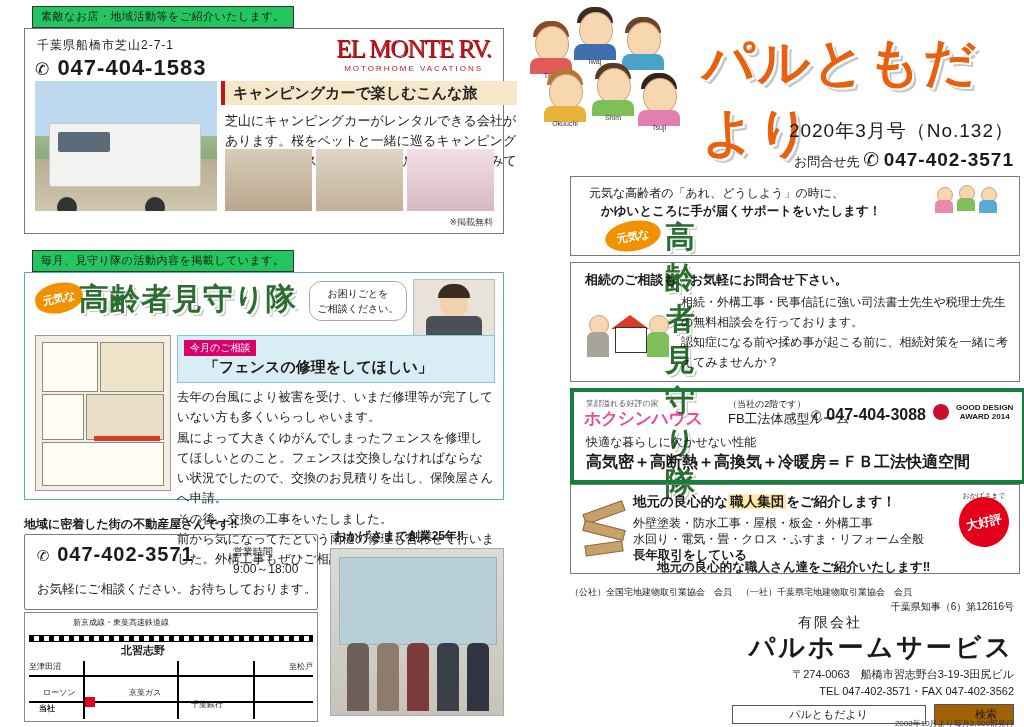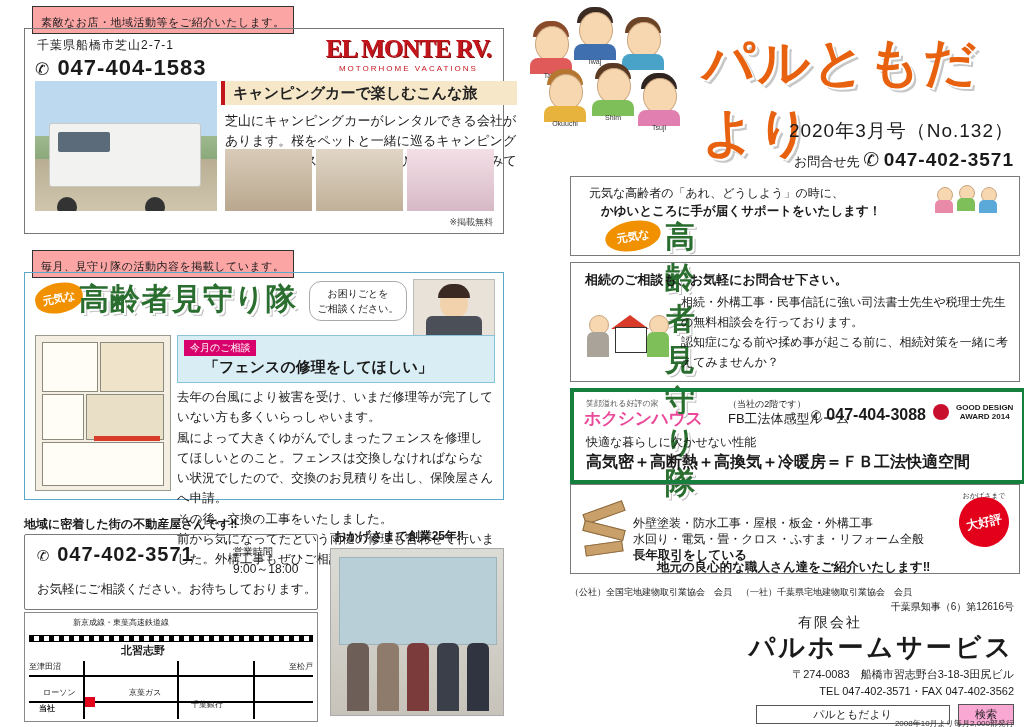--- a/index.html
+++ b/index.html
@@ -12,35 +12,35 @@
     position:relative;
   }
   .page{position:relative;width:1024px;height:727px;}
   .col-left{position:absolute;left:0;top:0;width:520px;height:727px;}
   .col-right{position:absolute;left:524px;top:0;width:500px;height:587px;}
 
   
   .tag{
     display:inline-block;
     border:1px solid #333;
-    background:#fca5a5;
+    background:#22c55e;
     font-size:11px;
-    padding:8px 8px 3px 8px;
+    padding:2px 8px 3px 8px;
     letter-spacing:.5px;
   }
 
   
   #elmonte-tag{position:absolute;left:32px;top:6px;}
   #elmonte-box{position:absolute;left:24px;top:28px;width:478px;height:204px;border:1px solid #777;}
   #elmonte-addr{position:absolute;left:12px;top:8px;font-size:12px;letter-spacing:1px;}
   #elmonte-tel{position:absolute;left:10px;top:26px;font-size:22px;font-weight:bold;letter-spacing:1px;}
   #elmonte-tel .ph{font-size:17px;}
   #elmonte-logo{position:absolute;right:12px;top:6px;text-align:center;}
   #elmonte-logo .lg1{
-    font-size:25px;font-weight:bold;color:#c3161c;letter-spacing:-1px;
+    font-size:25px;font-weight:normal;color:#c3161c;letter-spacing:-1px;
     font-family:"Liberation Serif","DejaVu Serif",serif;
     text-shadow:1px 1px 0 #8c0f12;
   }
   #elmonte-logo .lg2{font-size:8px;color:#c3161c;letter-spacing:2px;margin-top:1px;}
   #elmonte-headline{
     position:absolute;left:196px;top:52px;width:296px;height:24px;
     background:#f6e7c8;border-left:4px solid #c3161c;
     font-size:15px;font-weight:bold;color:#222;
     padding:3px 0 0 8px;box-sizing:border-box;
   }
@@ -256,22 +256,22 @@
   #gov{position:absolute;right:10px;top:600px;font-size:10px;}
   #corp-type{position:absolute;right:162px;top:614px;font-size:14px;letter-spacing:2px;}
   #corp-name{position:absolute;right:10px;top:630px;font-size:26px;font-weight:bold;letter-spacing:3px;}
   #corp-addr{position:absolute;right:10px;top:666px;font-size:11px;text-align:right;line-height:1.5;}
   #search-row{position:absolute;right:10px;top:704px;}
   #search-box{
     display:inline-block;width:192px;height:17px;border:1px solid #555;background:#fff;
     font-size:11px;text-align:center;line-height:17px;vertical-align:middle;
   }
   #search-btn{
-    display:inline-block;width:54px;height:19px;border:1px solid #555;background:#f9a8d4;
-    font-size:11px;text-align:center;line-height:19px;vertical-align:middle;margin-left:4px;
+    display:inline-block;width:54px;height:19px;border:1px solid #555;background:#a16207;
+    font-size:11px;text-align:center;line-height:19px;vertical-align:middle;margin-left:4px;padding-left:24px;
   }
   #print-note{position:absolute;right:10px;top:718px;font-size:8px;color:#333;}
 </style>
 </head>
 <body>
 
 <div class="page">
 
   <div class="col-left">
 
@@ -478,37 +478,40 @@
       <div id="hk-sub">快適な暮らしに欠かせない性能</div>
       <div id="hk-bold">高気密＋高断熱＋高換気＋冷暖房＝ＦＢ工法快適空間</div>
     </div>
 
     <div id="shokunin-box">
       <div id="sk-wood">
         <span class="bar b1"></span>
         <span class="bar b2"></span>
         <span class="bar b3"></span>
       </div>
+      <div id="sk-head">
+        <span>地元の良心的な</span><span class="hl">職人集団</span><span>をご紹介します！</span>
+      </div>
       <div id="sk-l1">外壁塗装・防水工事・屋根・板金・外構工事</div>
       <div id="sk-l2">水回り・電気・畳・クロス・ふすま・リフォーム全般</div>
       <div id="sk-l3">長年取引をしている</div>
       <div id="sk-l3" style="top:74px;left:86px;">地元の良心的な職人さん達をご紹介いたします‼</div>
       <div id="sk-stamp">
         <div class="cap">おかげさまで</div>
         <div class="ring">大好評</div>
       </div>
     </div>
 
     <div id="assoc">（公社）全国宅地建物取引業協会　会員　（一社）千葉県宅地建物取引業協会　会員</div>
     <div id="gov">千葉県知事（6）第12616号</div>
 
     <div id="corp-type">有限会社</div>
     <div id="corp-name">パルホームサービス</div>
     <div id="corp-addr">
-      <div>〒274-0083　船橋市習志野台3-18-3田尻ビル</div>
+      <div>〒274-0063　船橋市習志野台3-19-3田尻ビル</div>
       <div>TEL 047-402-3571・FAX 047-402-3562</div>
     </div>
     <div id="search-row">
       <span id="search-box">パルともだより</span>
       <span id="search-btn">検索</span>
     </div>
     <div id="print-note">2008年10月より毎月2,000部発行</div>
   </div>
 </div>
 

